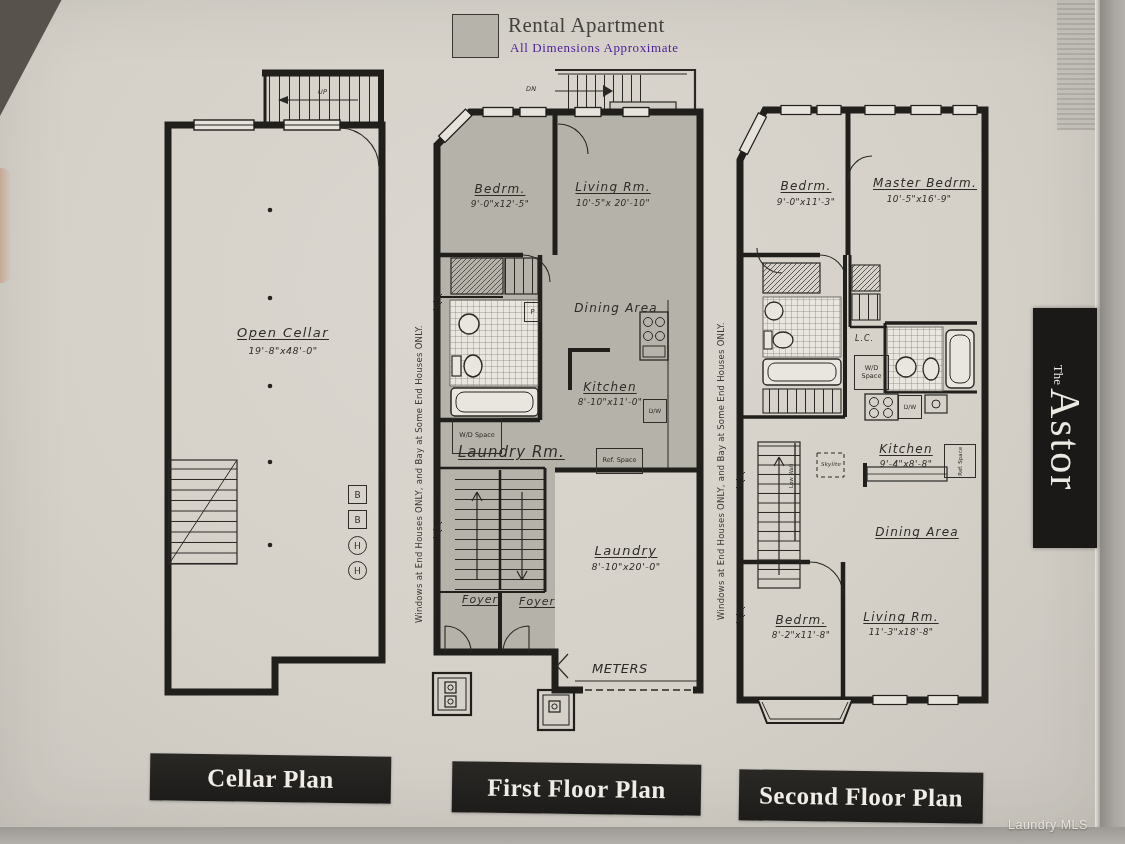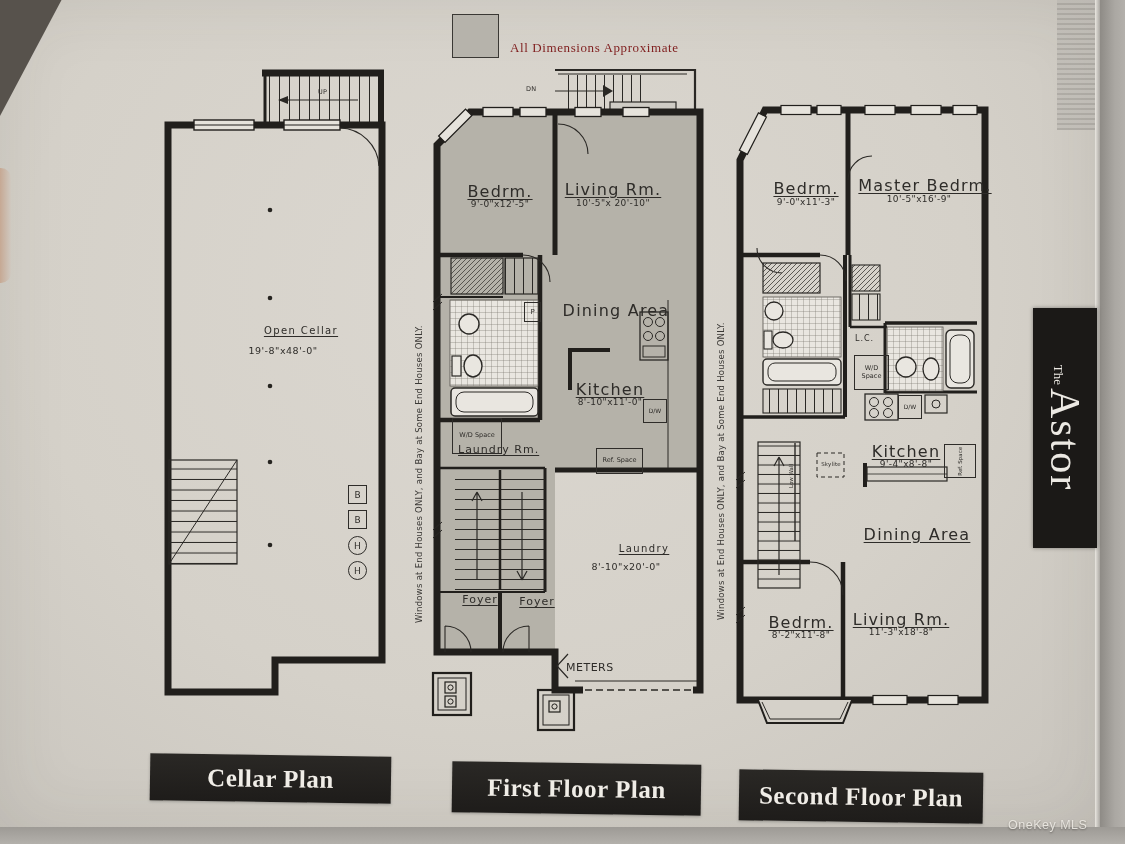--- a/index.html
+++ b/index.html
@@ -14,44 +14,44 @@
   .edge-bottom{position:absolute;left:0;top:827px;width:1125px;height:17px;
     background:linear-gradient(180deg,#9d9a95,#b3b0ab);}
   .corner-tl{position:absolute;left:0;top:0;width:82px;height:122px;
     background:#57524c;clip-path:polygon(0 0,75% 0,0 95%);}
   .finger{position:absolute;left:0;top:168px;width:11px;height:115px;border-radius:0 10px 10px 0;
     background:linear-gradient(90deg,#c5a38c,#d0c9c0);opacity:.85;}
   .news{position:absolute;left:1057px;top:0;width:46px;height:130px;opacity:.5;
     background:repeating-linear-gradient(180deg,#b6b3ae 0 3px,#908d88 3px 5px);}
   svg{position:absolute;overflow:visible;}
 
-  .t{position:absolute;color:#2e2c29;white-space:nowrap;}
+  .t{position:absolute;color:#2e2c29;white-space:nowrap;font-style:italic;}
   .c{transform:translateX(-50%);text-align:center;}
   .u{text-decoration:underline;text-underline-offset:2px;}
-  .rn{font-size:16px;letter-spacing:1.2px;text-align:center;}
-  .rn-lg{font-size:10px;letter-spacing:1.4px;margin-left:18px;}
+  .rn{font-size:12px;letter-spacing:1.2px;text-align:center;}
+  .rn-lg{font-size:13px;letter-spacing:1.4px;}
   .rd{font-size:9px;letter-spacing:.4px;}
   .rd-lg{font-size:9.5px;letter-spacing:.5px;}
   .xs{font-size:6.5px;letter-spacing:.3px;}
   .xxs{font-size:5.5px;letter-spacing:.2px;}
   .box{position:absolute;border:1.3px solid #2e2c29;display:flex;align-items:center;justify-content:center;
        text-align:center;color:#2e2c29;white-space:normal;line-height:1.2;}
   .mk{position:absolute;width:17px;height:17px;border:1.4px solid #2e2c29;font-size:9px;
       display:flex;align-items:center;justify-content:center;color:#2e2c29;}
   .mk.round{border-radius:50%;}
   .vnote{position:absolute;writing-mode:vertical-rl;transform:rotate(180deg);
     font-size:8.5px;letter-spacing:.25px;color:#3b3936;white-space:nowrap;}
   .rot{position:absolute;display:flex;align-items:center;justify-content:center;}
   .rot>div{transform:rotate(-90deg);white-space:nowrap;text-align:center;color:#2e2c29;}
   .legend-swatch{position:absolute;left:452px;top:14px;width:45px;height:42px;
     background:#b6b3ab;border:1.6px solid #3a3834;}
   .legend-title{position:absolute;left:508px;top:13px;font-family:"Liberation Serif",serif;
     font-size:21px;color:#45413c;letter-spacing:.5px;}
   .legend-sub{position:absolute;left:510px;top:40px;font-family:"Liberation Serif",serif;
-    font-size:13px;color:#7f1d1d;letter-spacing:.6px;}
+    font-size:13px;color:#4c1d95;letter-spacing:.6px;}
   .cap{position:absolute;background:linear-gradient(180deg,#2a2825,#1e1c1a);color:#f0ede7;
     font-family:"Liberation Serif",serif;font-size:25px;font-weight:600;letter-spacing:.5px;
     display:flex;align-items:center;justify-content:center;transform:rotate(.8deg);
     box-shadow:0 1px 3px rgba(0,0,0,.25);}
   .astor{position:absolute;left:1033px;top:308px;width:64px;height:240px;background:#1b1917;
     box-shadow:0 0 4px rgba(0,0,0,.4);}
   .astor-inner{position:absolute;left:50%;top:50%;width:240px;height:64px;
     transform:translate(-50%,-50%) rotate(90deg);display:flex;align-items:center;justify-content:center;
     color:#ece9e3;font-family:"Liberation Serif",serif;}
   .astor-the{font-size:13px;margin:14px 3px 0 0;}
@@ -65,20 +65,21 @@
 <div id="photo">
   <div id="paper"></div>
   <div class="corner-tl"></div>
   <div class="finger"></div>
   <div class="news"></div>
   <div class="paper-fold"></div>
   <div class="edge-right"></div>
   <div class="edge-bottom"></div>
 
   <div class="legend-swatch"></div>
+  <div class="legend-title">Rental Apartment</div>
   <div class="legend-sub">All Dimensions Approximate</div>
 
   <svg style="left:150px;top:60px" width="250" height="645" viewBox="0 0 250 645">
     <defs>
       <pattern id="pvC" width="10" height="8" patternUnits="userSpaceOnUse">
           <path d="M9.5,0 V8" stroke="#2a2825" stroke-width="1"></path>
         </pattern>
       <pattern id="phC" width="8" height="10.5" patternUnits="userSpaceOnUse">
           <path d="M0,10 H8" stroke="#2a2825" stroke-width="1"></path>
         </pattern>
@@ -325,30 +326,30 @@
 
   <div class="vnote" style="left:414px;top:278px;height:345px">Windows at End Houses ONLY, and Bay at Some End Houses ONLY.</div>
   <div class="t xs" style="left:526px;top:85px">DN</div>
   <div class="t c rn u" style="left:500px;top:182px">Bedrm.</div>
   <div class="t c rd" style="left:500px;top:199px">9'-0"x12'-5"</div>
   <div class="t c rn u" style="left:613px;top:180px">Living Rm.</div>
   <div class="t c rd" style="left:613px;top:198px">10'-5"x 20'-10"</div>
   <div class="t c rn" style="left:616px;top:301px">Dining Area</div>
   <div class="t c rn u" style="left:610px;top:380px">Kitchen</div>
   <div class="t c rd" style="left:610px;top:397px">8'-10"x11'-0"</div>
-  <div class="t u" style="left:458px;top:443px;font-size:11px;letter-spacing:1px">Laundry Rm.</div>
+  <div class="t u" style="left:458px;top:443px;font-size:15px;letter-spacing:1px">Laundry Rm.</div>
   <div class="box" style="left:452px;top:418px;width:48px;height:34px;font-size:6.5px">W/D Space</div>
   <div class="box" style="left:596px;top:448px;width:45px;height:24px;font-size:6.5px">Ref. Space</div>
   <div class="box" style="left:643px;top:399px;width:22px;height:22px;font-size:6px">D/W</div>
   <div class="box" style="left:524px;top:302px;width:15px;height:18px;font-size:7px">P</div>
   <div class="t c rn-lg u" style="left:626px;top:543px">Laundry</div>
   <div class="t c rd-lg" style="left:626px;top:561px">8'-10"x20'-0"</div>
   <div class="t c u" style="left:480px;top:593px;font-size:11px;letter-spacing:1px">Foyer</div>
   <div class="t c u" style="left:537px;top:595px;font-size:11px;letter-spacing:1px">Foyer</div>
-  <div class="t" style="left:566px;top:661px;font-size:11px;letter-spacing:.5px">METERS</div>
+  <div class="t" style="left:592px;top:661px;font-size:13px;letter-spacing:.5px">METERS</div>
 
   <div class="vnote" style="left:716px;top:280px;height:340px">Windows at End Houses ONLY, and Bay at Some End Houses ONLY.</div>
   <div class="t c rn u" style="left:806px;top:179px">Bedrm.</div>
   <div class="t c rd" style="left:806px;top:197px">9'-0"x11'-3"</div>
   <div class="t c rn u" style="left:925px;top:176px">Master Bedrm.</div>
   <div class="t c rd" style="left:919px;top:194px">10'-5"x16'-9"</div>
   <div class="t" style="left:855px;top:334px;font-size:8px;letter-spacing:1px">L.C.</div>
   <div class="box" style="left:854px;top:355px;width:33px;height:33px;font-size:6.5px">W/D Space</div>
   <div class="t c rn u" style="left:906px;top:442px">Kitchen</div>
   <div class="t c rd" style="left:906px;top:459px">9'-4"x8'-8"</div>
@@ -368,14 +369,14 @@
 
   <div class="astor">
     <div class="astor-inner">
       <span class="astor-the">The</span>
       <span class="astor-name">Astor</span>
     </div>
   </div>
   <div class="cap" style="left:150px;top:755px;width:241px;height:47px">Cellar Plan</div>
   <div class="cap" style="left:452px;top:763px;width:249px;height:51px">First Floor Plan</div>
   <div class="cap" style="left:739px;top:771px;width:244px;height:51px">Second Floor Plan</div>
-  <div class="wm">OneKey MLS</div>
+  <div class="wm">Laundry MLS</div>
 </div>
 
 </body></html>

